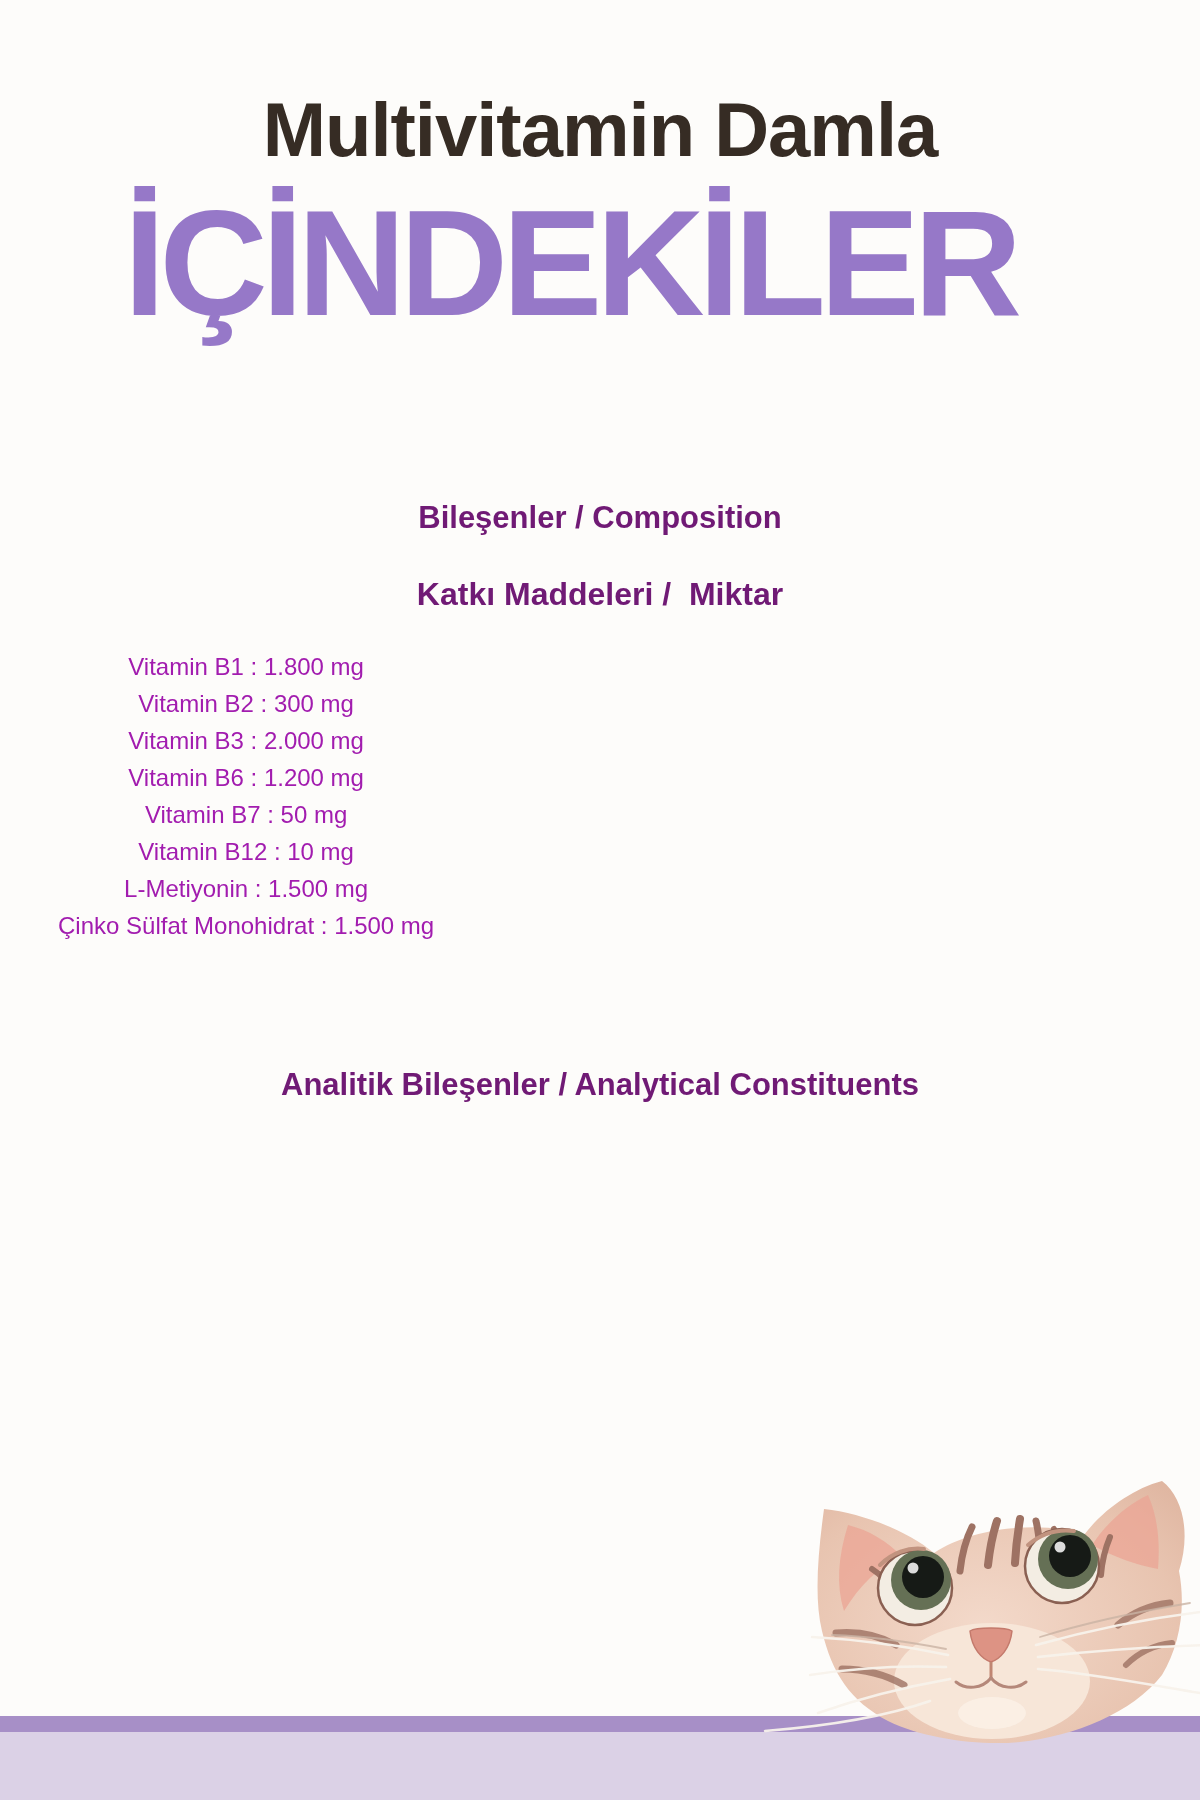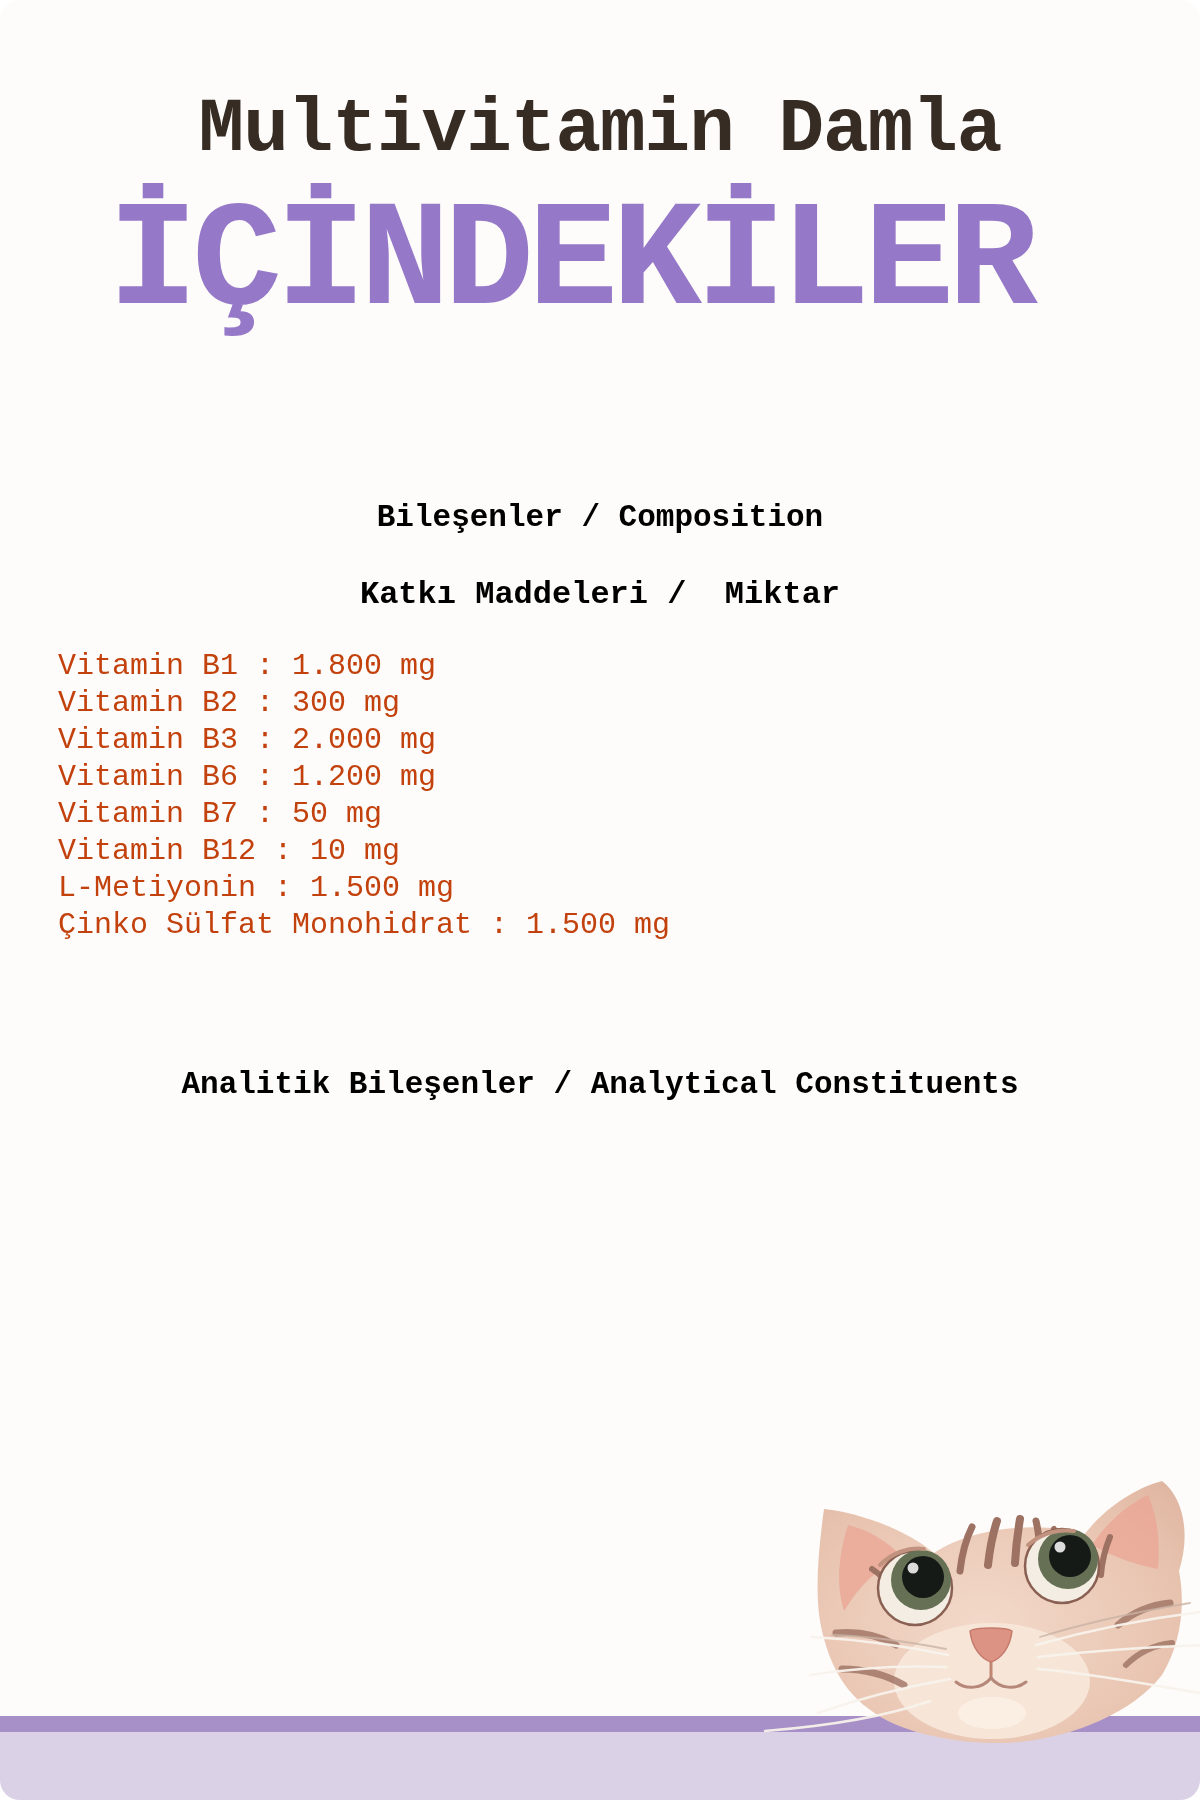--- a/index.html
+++ b/index.html
@@ -2,23 +2,22 @@
 <html><head>
 <meta charset="utf-8">
 <style>
   html,body{margin:0;padding:0;}
   .page{
     position:relative;
     width:1200px;
     height:1800px;
     background:#fdfcfa;
     overflow:hidden;
-    font-family:Liberation Mono, monospace;
+    font-family:Liberation Sans, sans-serif;
     color:#39312a;
-    border-radius:20px;
   }
   .product-title{
     position:absolute;
     top:92px; left:0; width:1200px;
     margin:0;
     text-align:center;
     font-size:76px;
     font-weight:700;
     letter-spacing:-1px;
     line-height:1;
@@ -33,33 +32,34 @@
     font-weight:700;
     letter-spacing:-6px;
     line-height:1;
     color:#9678c8;
   }
   .section-heading{
     position:absolute;
     left:0; width:1200px;
     text-align:center;
     font-weight:700;
-    color:#000000;
+    color:#701a75;
     line-height:1.1;
   }
   .heading-composition{ top:501px; font-size:31px; }
   .heading-additives{ top:577px; font-size:32px; white-space:pre-wrap; }
   .heading-analytical{ top:1028px; font-size:31px;margin-top:40px; }
   .ingredient-list{
     position:absolute;
     left:58px;
-    font-size:30px;
+    font-size:24px;
     line-height:37px;
-    color:#c2410c;
+    color:#a21caf;
     letter-spacing:0px;
+    text-align:center;
   }
   .list-vitamins{ top:648px; }
   .list-analytical{ top:1104px; }
   .bar-dark{
     position:absolute;
     left:0; top:1716px;
     width:1200px; height:16px;
     background:#a78fc7;
     z-index:1;
   }

